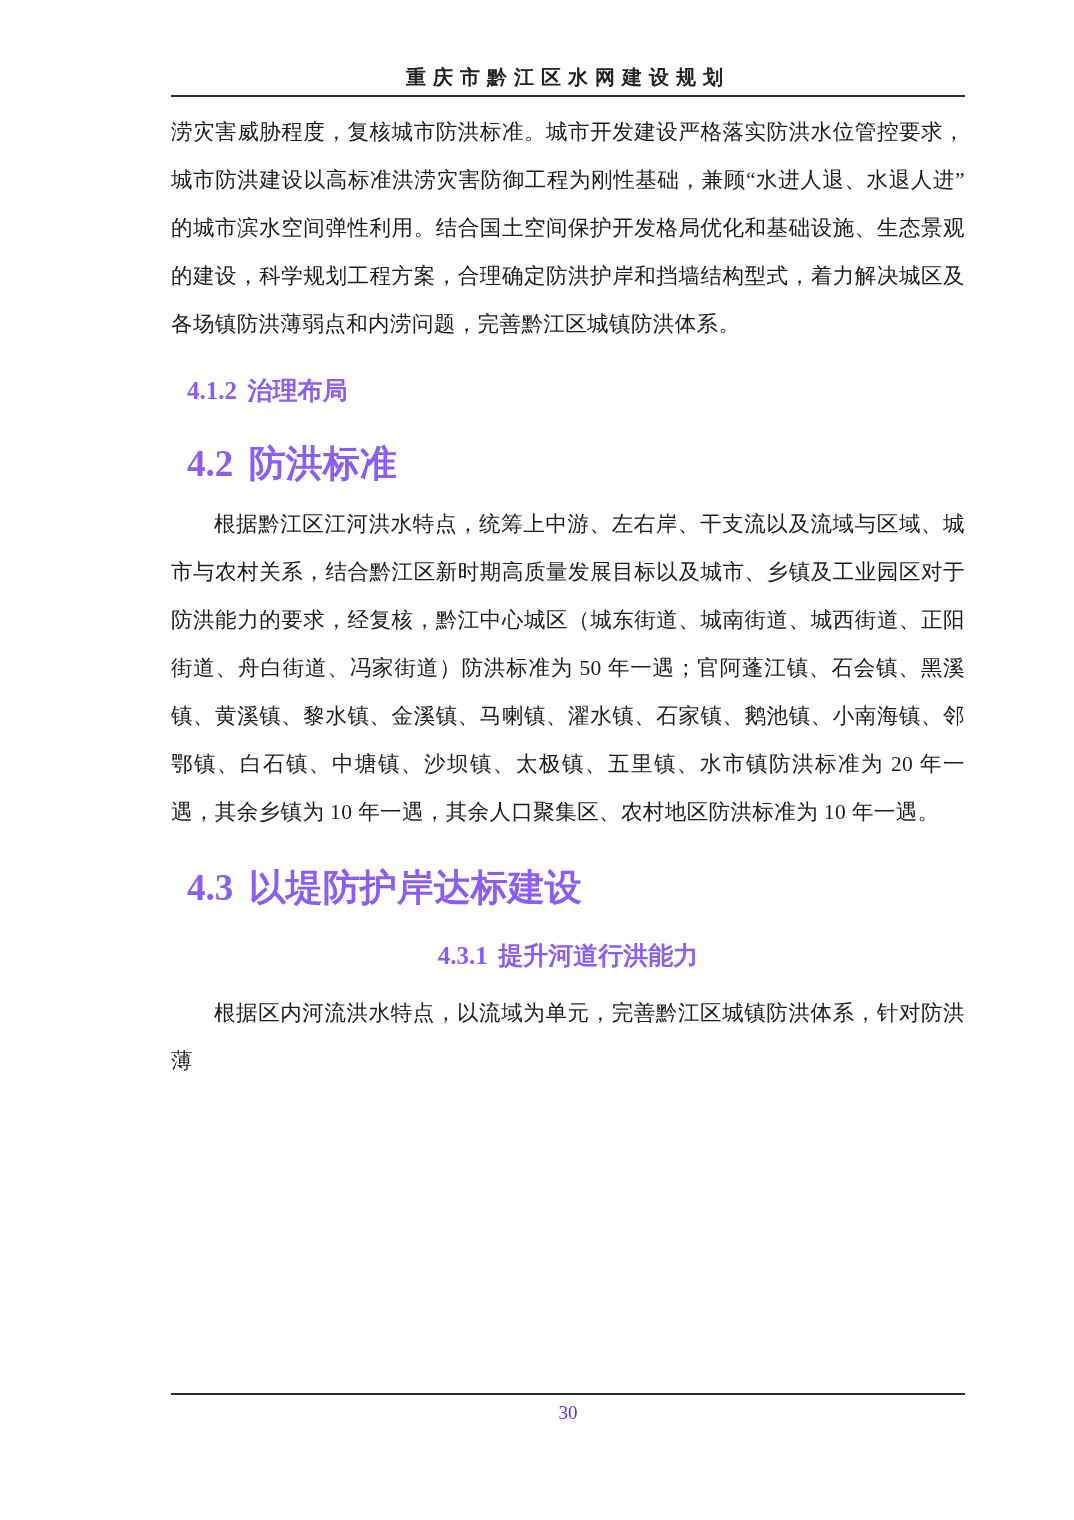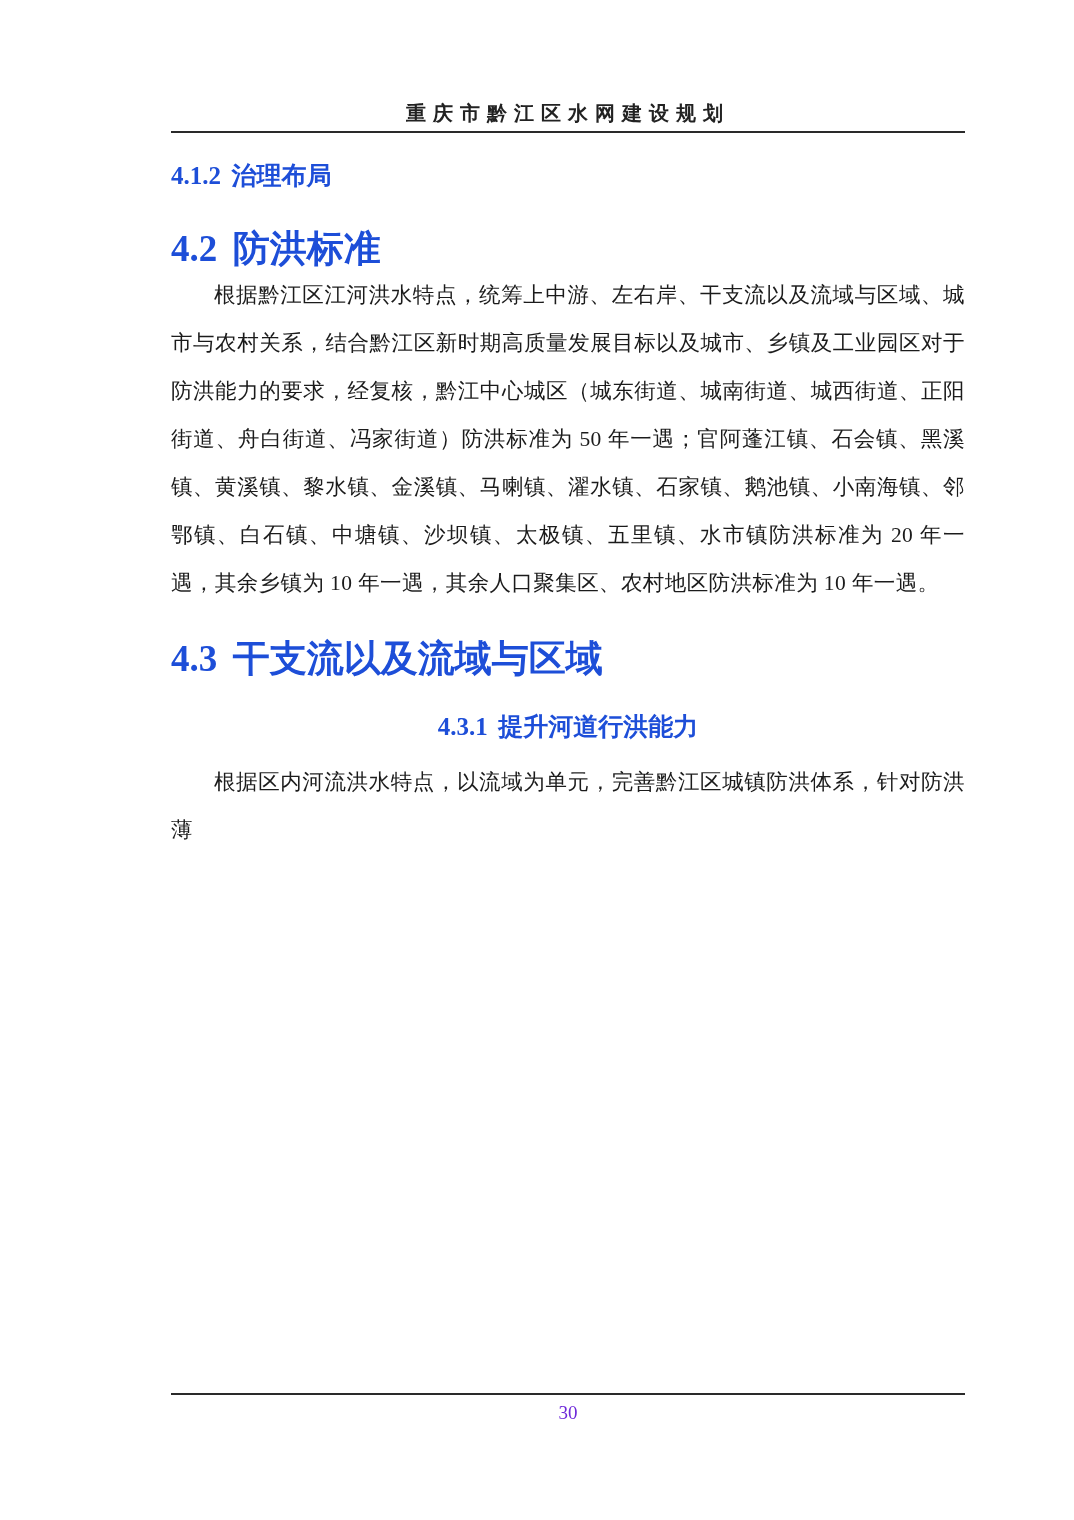--- a/index.html
+++ b/index.html
@@ -19,21 +19,21 @@
     width: 1074px;
     height: 1520px;
     background: #ffffff;
   }
   .content {
     margin-left: 171px;
     margin-right: 109px; 
   }
   
   .page-header {
-    padding-top: 100px;
+    padding-top: 64px;
   }
   .page-header .title {
     text-align: center;
     font-family: "Liberation Sans", "DejaVu Sans", sans-serif;
     font-weight: bold;
     font-size: 20px;
     line-height: 26px;
     letter-spacing: 7px;
     color: #222222;
   }
@@ -50,23 +50,23 @@
     letter-spacing: 0.4px;
     margin: 0;
   }
   .para.indent { text-indent: 2em; }
   .p-first  { margin-top: 11px; }
   .p-after-h412 { margin-top: 4px; }
   .p-after-h42  { margin-top: 2px; }
   .p-after-h431 { margin-top: 14px; }
   
   .heading {
-    margin: 0;
+    margin: 16px;
     font-weight: bold;
-    color: #1d4ed8;
+    color: #8b5cf6;
     font-family: "Liberation Sans", "DejaVu Sans", sans-serif;
   }
   .heading .h-num {
     font-family: "Liberation Serif", "DejaVu Serif", serif;
     font-weight: bold;
     margin-right: 0.42em;
   }
   .h-sub {           
     font-size: 25px;
     line-height: 34px;
@@ -101,34 +101,35 @@
 
 <div class="page">
 
   <div class="content page-header">
     <div class="title">重庆市黔江区水网建设规划</div>
     <div class="rule"></div>
   </div>
 
   <div class="content">
 
+    <p class="para p-first">涝灾害威胁程度，复核城市防洪标准。城市开发建设严格落实防洪水位管控要求，城市防洪建设以高标准洪涝灾害防御工程为刚性基础，兼顾“水进人退、水退人进”的城市滨水空间弹性利用。结合国土空间保护开发格局优化和基础设施、生态景观的建设，科学规划工程方案，合理确定防洪护岸和挡墙结构型式，着力解决城区及各场镇防洪薄弱点和内涝问题，完善黔江区城镇防洪体系。</p>
 
     <h3 class="heading h-sub h-412">
       <span class="h-num">4.1.2</span><span>治理布局</span>
     </h3>
 
 
     <h2 class="heading h-sec h-42">
       <span class="h-num">4.2</span><span>防洪标准</span>
     </h2>
 
     <p class="para indent p-after-h42">根据黔江区江河洪水特点，统筹上中游、左右岸、干支流以及流域与区域、城市与农村关系，结合黔江区新时期高质量发展目标以及城市、乡镇及工业园区对于防洪能力的要求，经复核，黔江中心城区（城东街道、城南街道、城西街道、正阳街道、舟白街道、冯家街道）防洪标准为 50 年一遇；官阿蓬江镇、石会镇、黑溪镇、黄溪镇、黎水镇、金溪镇、马喇镇、濯水镇、石家镇、鹅池镇、小南海镇、邻鄂镇、白石镇、中塘镇、沙坝镇、太极镇、五里镇、水市镇防洪标准为 20 年一遇，其余乡镇为 10 年一遇，其余人口聚集区、农村地区防洪标准为 10 年一遇。</p>
 
     <h2 class="heading h-sec h-43">
-      <span class="h-num">4.3</span><span>干支流以及流域与区域</span>
+      <span class="h-num">4.3</span><span>以堤防护岸达标建设</span>
     </h2>
 
     <h3 class="heading h-sub h-431">
       <span class="h-num">4.3.1</span><span>提升河道行洪能力</span>
     </h3>
 
     <p class="para indent p-after-h431">根据区内河流洪水特点，以流域为单元，完善黔江区城镇防洪体系，针对防洪薄</p>
 
   </div>
 

